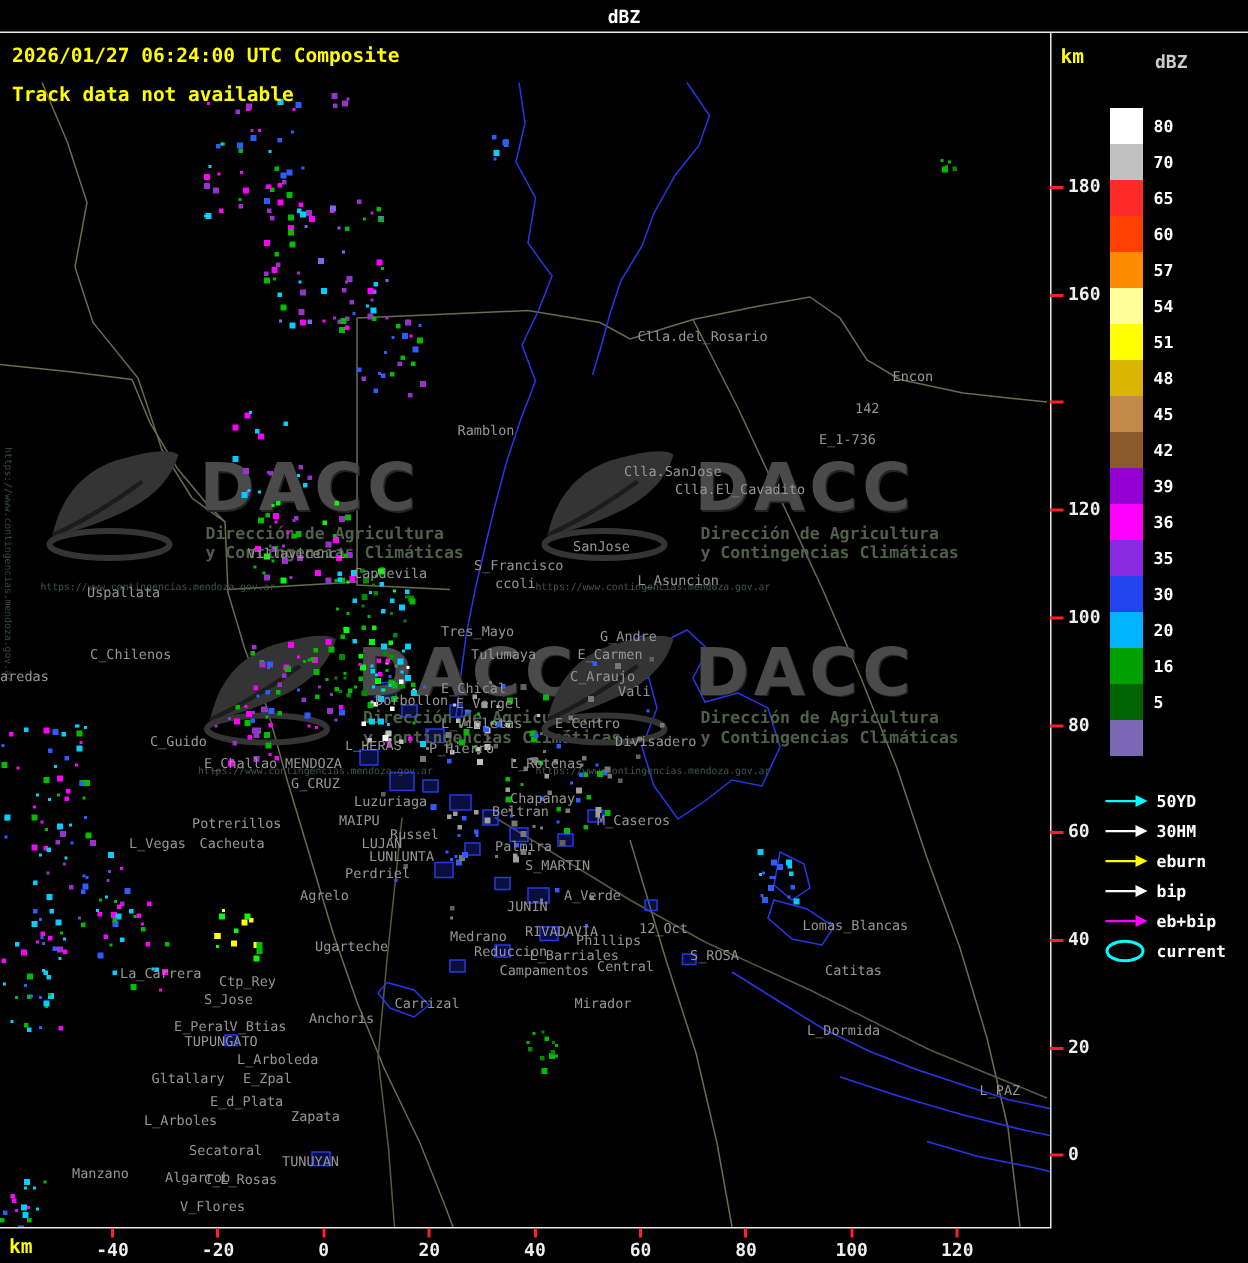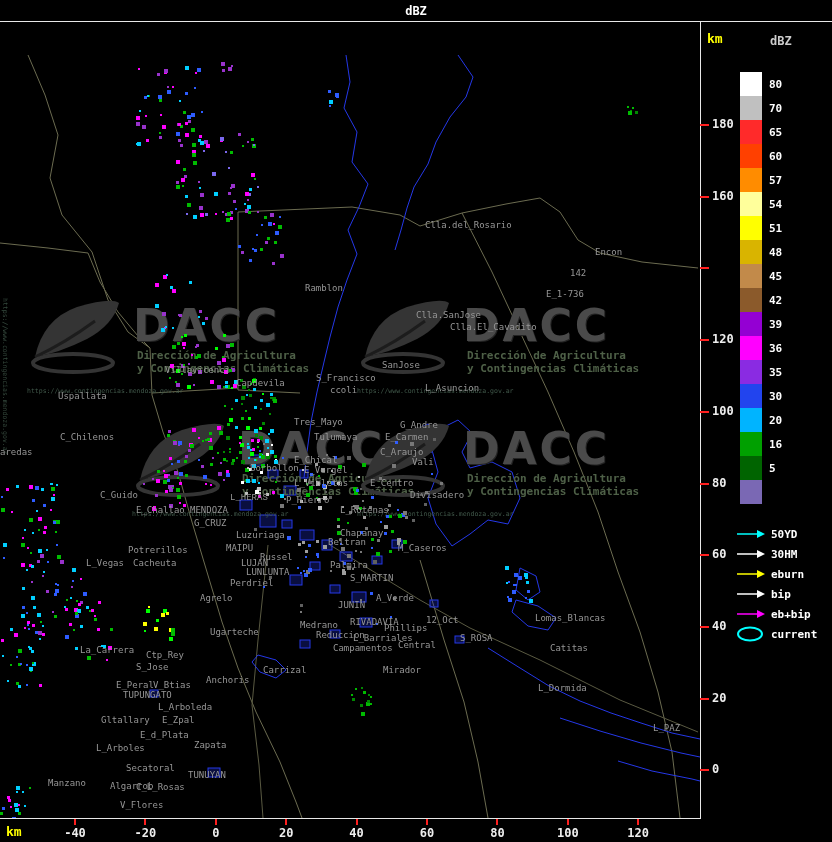--- a/index.html
+++ b/index.html
@@ -930,20 +930,22 @@
         <span class="place" style="left: 136px; top: 782px;">C_L_Rosas</span>
         <span class="place" style="left: 188px; top: 770px;">TUNUYAN</span>
         <span class="place" style="left: 194px; top: 740px;">Zapata</span>
         <span class="place" style="left: 120px; top: 800px;">V_Flores</span>
         <span class="place" style="left: 128px; top: 545px;">Potrerillos</span>
         <span class="place" style="left: 86px; top: 558px;">L_Vegas</span>
         <span class="place" style="left: 133px; top: 558px;">Cacheuta</span>
       </div>
   </div>
 
+  <span class="ytext" style="left:8px;top:30px">2026/01/27 06:24:00 UTC Composite</span>
+  <span class="ytext" style="left:8px;top:56px">Track data not available</span>
   <span class="ytext" style="left:707px;top:31px">km</span>
   <span class="ytext" style="left:6px;top:824px">km</span>
 
   <div id="frame-right"></div>
   <div id="frame-bottom"></div>
 
   <div id="axis-right">
       <div class="tick" style="left: 700px; top: 124px; width: 9px; height: 2px;"></div>
       <span class="axis-label" style="left: 712px; top: 117px;">180</span>
       <div class="tick" style="left: 700px; top: 195.7px; width: 9px; height: 2px;"></div>

